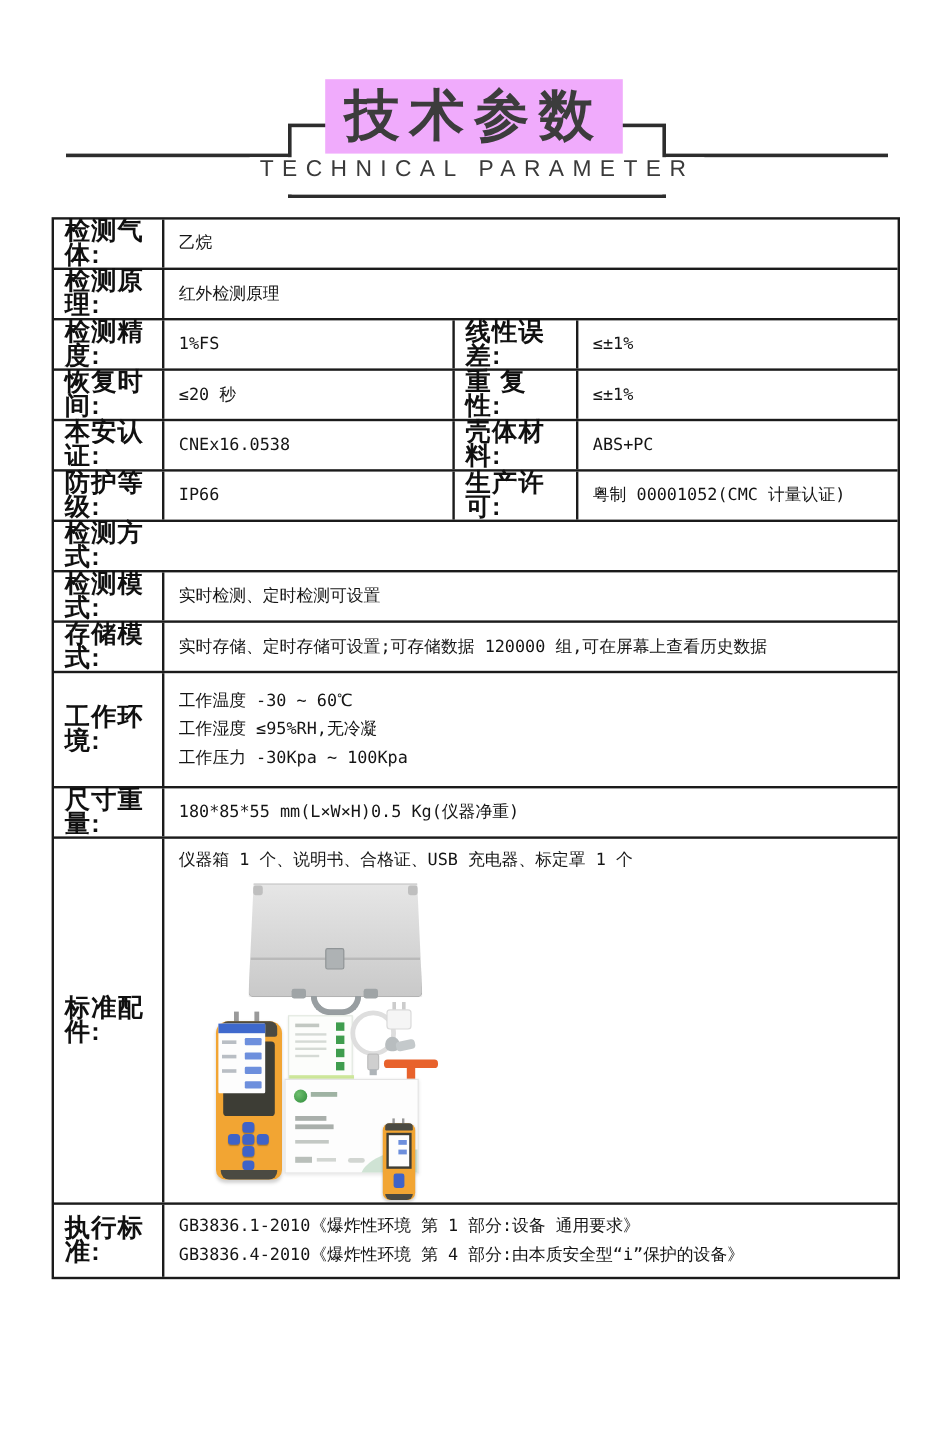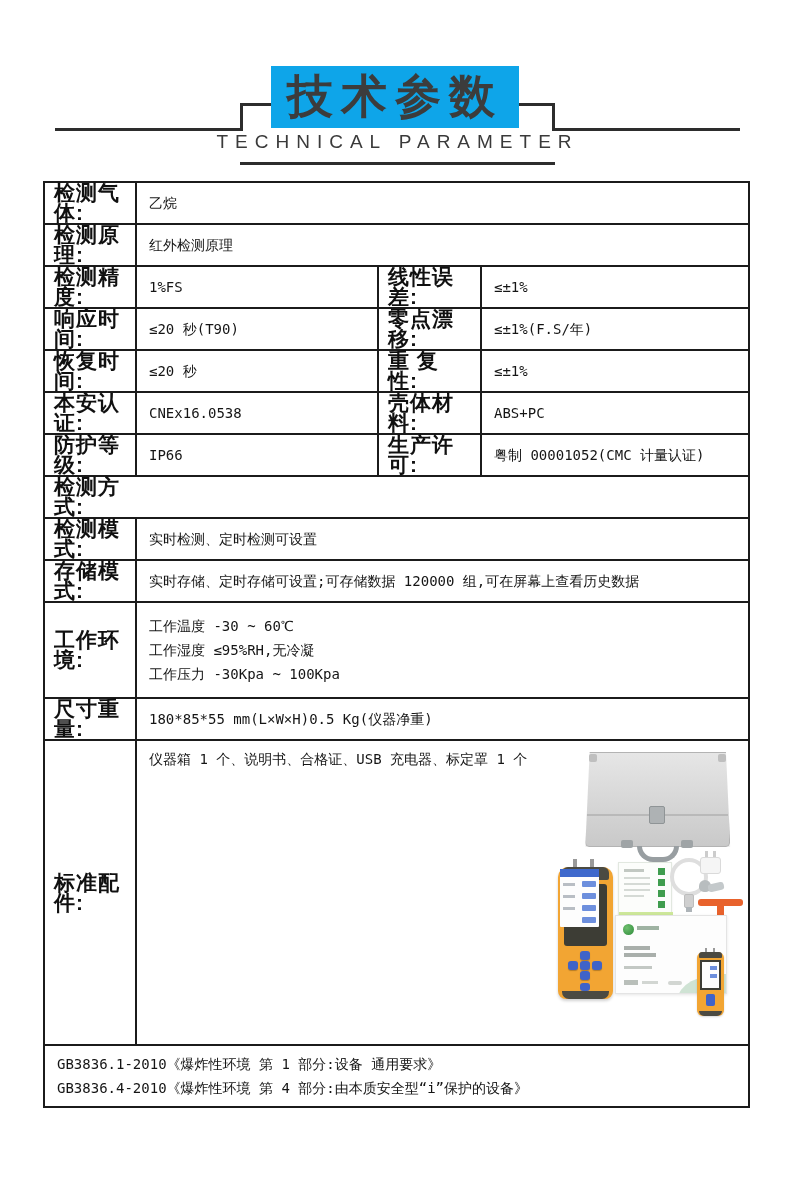--- a/index.html
+++ b/index.html
@@ -26,21 +26,21 @@
     display:flex;align-items:flex-end;justify-content:center;
   }
   .h-sub{
     font-size:19px;letter-spacing:7px;color:#3a3a3a;font-weight:500;
     background:#fff;padding:0 8px 9px 8px;white-space:nowrap;
   }
   .h-title{
     position:absolute;left:0;top:66px;width:790px;text-align:center;z-index:3;
   }
   .h-title span{
-    display:inline-block;background:#0ea5e9;padding:0 16px;
+    display:inline-block;background:#f0abfc;padding:0 16px;
     font-size:46px;font-weight:bold;color:#3c3c3c;letter-spacing:8px;
   }
   
   .tbl{
     position:absolute;left:43px;top:181px;width:707px;
     border:2px solid var(--bd);box-sizing:border-box;background:#fff;
   }
   .row{display:grid;border-bottom:2px solid var(--bd);}
   .row:last-child{border-bottom:none;}
   .r2{grid-template-columns:92px 1fr;}
@@ -56,21 +56,21 @@
     font-weight:700;letter-spacing:1px;padding-left:9px;color:#101010;
     font-family:"Liberation Sans", sans-serif;justify-content:flex-start;
   }
   .val{font-family:"DejaVu Sans Mono","Liberation Mono",monospace;font-size:14px;}
   .row.h-env .c{min-height:94px;}
   .row.h-dim .c{min-height:34px;}
   .row.h-acc .c{min-height:303px;}
   .row.h-std .c{min-height:48px;}
   .multi{flex-direction:column;align-items:flex-start;justify-content:center;padding:6px 8px 6px 12px;}
   .multi div{line-height:24px;white-space:nowrap;}
-  .acc{align-items:stretch;justify-content:flex-start;padding:5px 8px 6px 12px;}
+  .acc{flex-direction:column;align-items:stretch;justify-content:flex-start;padding:5px 8px 6px 12px;}
   .acc .intro{line-height:26px;white-space:nowrap;}
   
   .photo{position:relative;width:100%;height:256px;margin-top:2px;}
   .photo *{position:absolute;box-sizing:border-box;}
   .case-body{
     left:58px;top:4px;width:145px;height:95px;
     background:linear-gradient(180deg,#e6e6e6 0%,#d6d6d6 55%,#c9c9c9 100%);
     border:1px solid #b3b3b3;border-radius:4px;
     clip-path:polygon(3% 0,97% 0,100% 100%,0 100%);
     box-shadow:0 2px 4px rgba(0,0,0,.12);
@@ -189,26 +189,20 @@
 
 
 
     <div class="row r4">
       <div class="c lab">检测精度:</div>
       <div class="c val">1%FS</div>
       <div class="c lab">线性误差:</div>
       <div class="c val">≤±1%</div>
     </div>
 
-    <div class="row r4">
-      <div class="c lab">响应时间:</div>
-      <div class="c val">≤20 秒(T90)</div>
-      <div class="c lab">零点漂移:</div>
-      <div class="c val">≤±1%(F.S/年)</div>
-    </div>
 
     <div class="row r4">
       <div class="c lab">恢复时间:</div>
       <div class="c val">≤20 秒</div>
       <div class="c lab">重 复 性:</div>
       <div class="c val">≤±1%</div>
     </div>
 
     <div class="row r4">
       <div class="c lab">本安认证:</div>
@@ -345,20 +339,21 @@
             <div class="chip"></div>
             <div class="chip2"></div>
             <div class="dp"></div>
             <div class="foot"></div>
           </div>
         </div>
       </div>
     </div>
 
     <div class="row r2 h-std">
+      <div class="c lab">执行标准:</div>
       <div class="c val multi">
         <div>GB3836.1-2010《爆炸性环境 第 1 部分:设备 通用要求》</div>
         <div>GB3836.4-2010《爆炸性环境 第 4 部分:由本质安全型“i”保护的设备》</div>
       </div>
     </div>
 
   </div>
 </div>
 
 </body></html>

